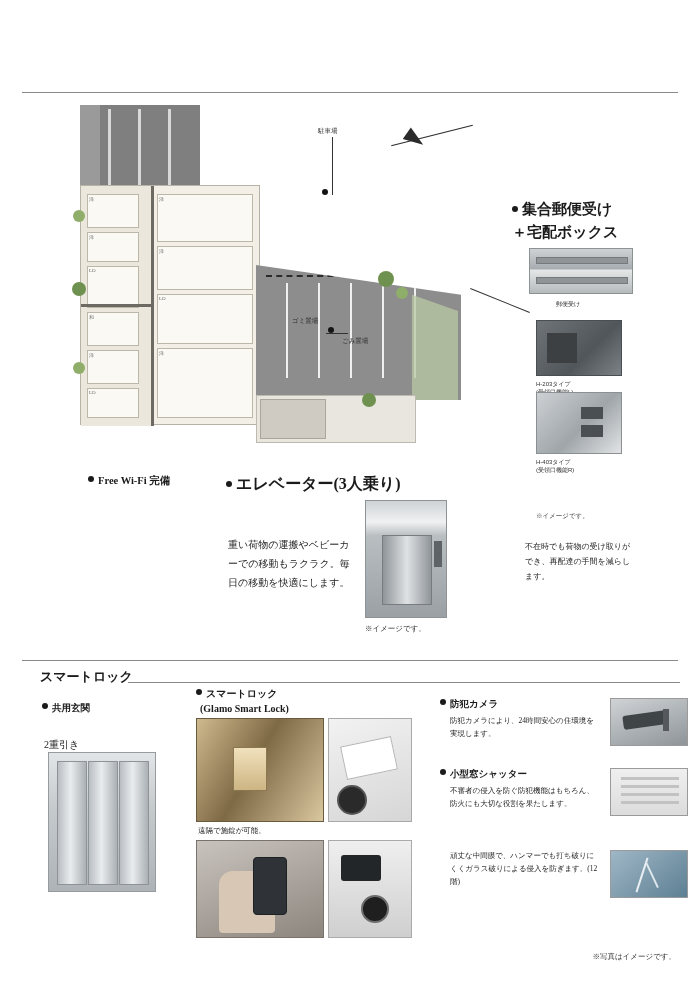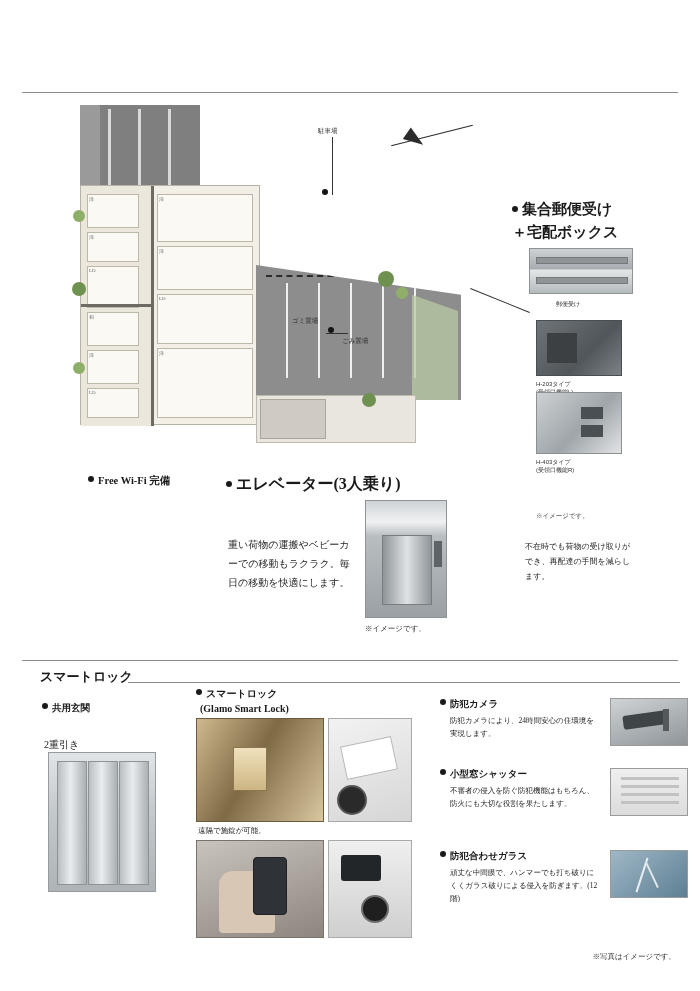--- a/index.html
+++ b/index.html
@@ -430,23 +430,20 @@
     <div class="fbody" style="margin-left:10px;">不審者の侵入を防ぐ防犯機能はもちろん、防火にも大切な役割を果たします。</div>
     <div class="fimg shut-img">
       <div class="slat" style="top:8px;"></div>
       <div class="slat" style="top:16px;"></div>
       <div class="slat" style="top:24px;"></div>
       <div class="slat" style="top:32px;"></div>
     </div>
   </div>
 
   <div class="feat" style="left:440px; top:850px;">
-    <div class="fhead">
-      <span class="bullet-dot"></span><span>防犯合わせガラス</span>
-    </div>
     <div class="fbody" style="margin-left:10px;">頑丈な中間膜で、ハンマーでも打ち破りにくくガラス破りによる侵入を防ぎます。(12階)</div>
     <div class="fimg glass-img">
       <div class="crack"></div>
       <div class="crack2"></div>
     </div>
   </div>
 
   <div class="footnote">※写真はイメージです。</div>
 </div>
 

